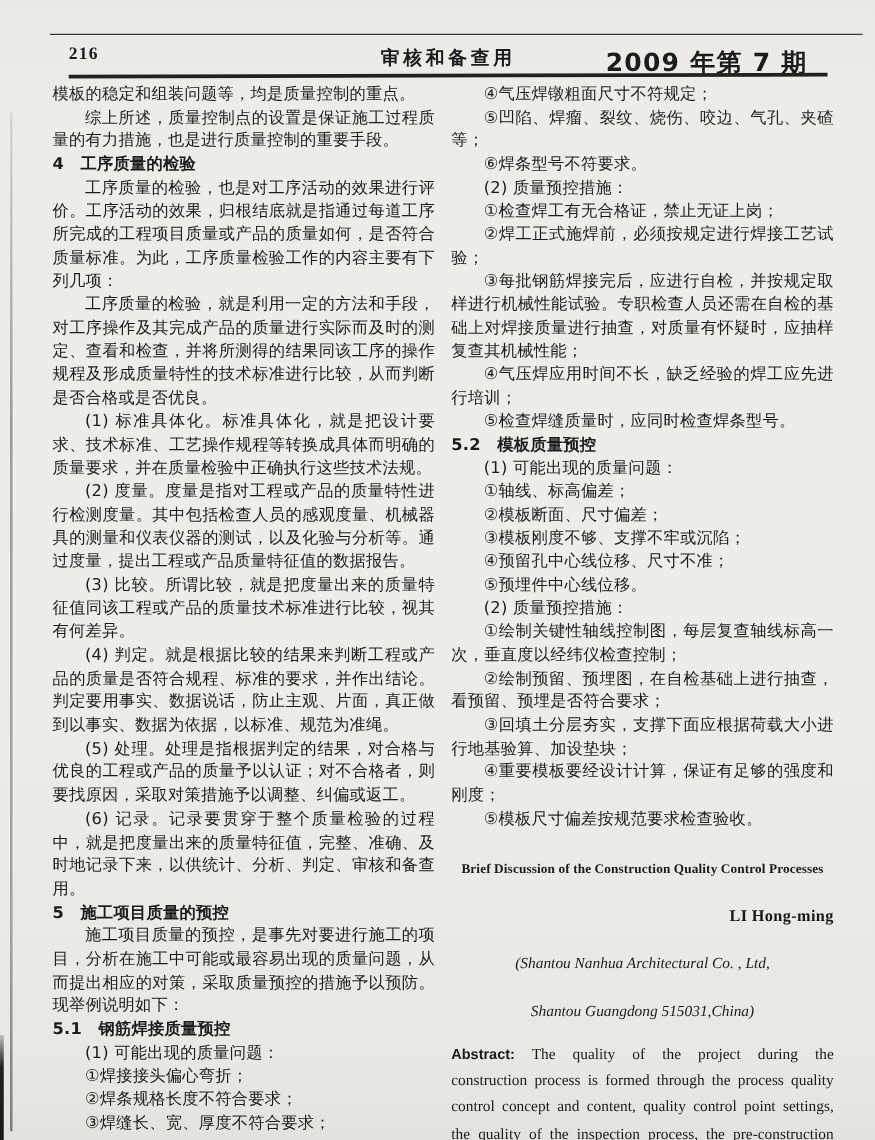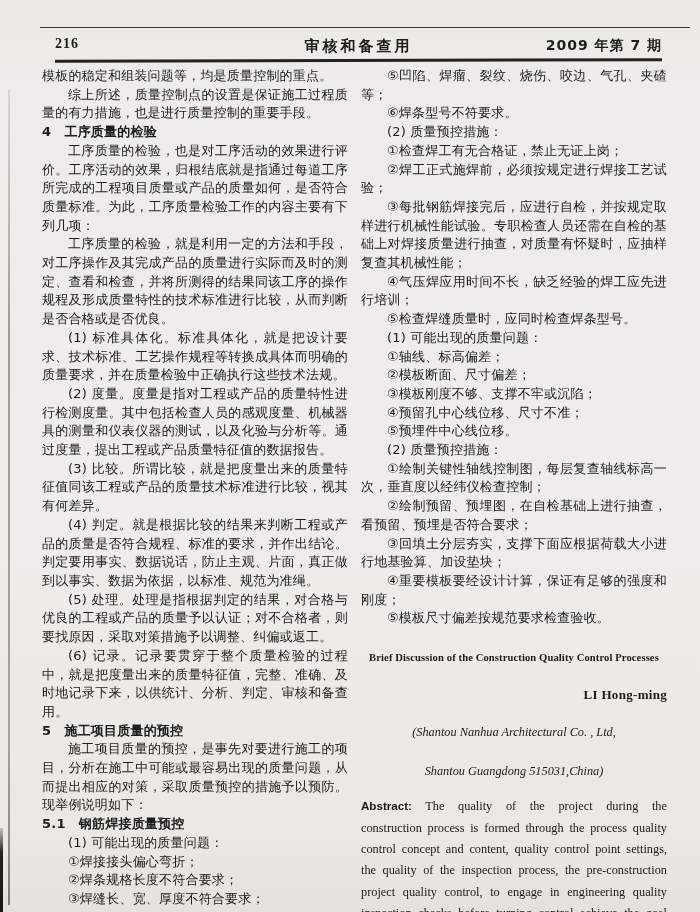--- a/index.html
+++ b/index.html
@@ -37,21 +37,21 @@
   }
   .header .pageno{
     position:absolute;left:0;top:6px;font-size:14px;font-weight:bold;
     font-family:"Liberation Serif",serif;letter-spacing:1px;
   }
   .header .journal{
     position:absolute;left:0;right:0;top:7px;text-align:center;
     font-size:15px;font-weight:bold;letter-spacing:3px;
   }
   .header .issue{
-    position:absolute;right:0;top:7px;font-size:14px;font-weight:bold;letter-spacing:1px;
+    position:absolute;right:16px;top:7px;font-size:20px;font-weight:bold;letter-spacing:1px;
   }
   
   .columns{
     position:absolute;left:42px;top:67px;width:624px;
     display:flex;gap:13px;
   }
   .col{width:306px;flex:0 0 306px;}
   .blk{
     margin:0;font-size:13px;line-height:18.7px;
     text-align:justify;text-justify:inter-character;
@@ -112,28 +112,30 @@
         <p class="blk h1">5　施工项目质量的预控</p>
         <p class="blk p">施工项目质量的预控，是事先对要进行施工的项目，分析在施工中可能或最容易出现的质量问题，从而提出相应的对策，采取质量预控的措施予以预防。现举例说明如下：</p>
         <p class="blk h2">5.1　钢筋焊接质量预控</p>
         <p class="blk p">(1) 可能出现的质量问题：</p>
         <p class="blk p">①焊接接头偏心弯折；</p>
         <p class="blk p">②焊条规格长度不符合要求；</p>
         <p class="blk p">③焊缝长、宽、厚度不符合要求；</p>
       </div>
     <div class="col">
       <div>
+          <p class="blk p">④气压焊镦粗面尺寸不符规定；</p>
           <p class="blk p">⑤凹陷、焊瘤、裂纹、烧伤、咬边、气孔、夹碴等；</p>
           <p class="blk p">⑥焊条型号不符要求。</p>
           <p class="blk p">(2) 质量预控措施：</p>
           <p class="blk p">①检查焊工有无合格证，禁止无证上岗；</p>
           <p class="blk p">②焊工正式施焊前，必须按规定进行焊接工艺试验；</p>
           <p class="blk p">③每批钢筋焊接完后，应进行自检，并按规定取样进行机械性能试验。专职检查人员还需在自检的基础上对焊接质量进行抽查，对质量有怀疑时，应抽样复查其机械性能；</p>
           <p class="blk p">④气压焊应用时间不长，缺乏经验的焊工应先进行培训；</p>
           <p class="blk p">⑤检查焊缝质量时，应同时检查焊条型号。</p>
+          <p class="blk h2">5.2　模板质量预控</p>
           <p class="blk p">(1) 可能出现的质量问题：</p>
           <p class="blk p">①轴线、标高偏差；</p>
           <p class="blk p">②模板断面、尺寸偏差；</p>
           <p class="blk p">③模板刚度不够、支撑不牢或沉陷；</p>
           <p class="blk p">④预留孔中心线位移、尺寸不准；</p>
           <p class="blk p">⑤预埋件中心线位移。</p>
           <p class="blk p">(2) 质量预控措施：</p>
           <p class="blk p">①绘制关键性轴线控制图，每层复查轴线标高一次，垂直度以经纬仪检查控制；</p>
           <p class="blk p">②绘制预留、预埋图，在自检基础上进行抽查，看预留、预埋是否符合要求；</p>
           <p class="blk p">③回填土分层夯实，支撑下面应根据荷载大小进行地基验算、加设垫块；</p>

